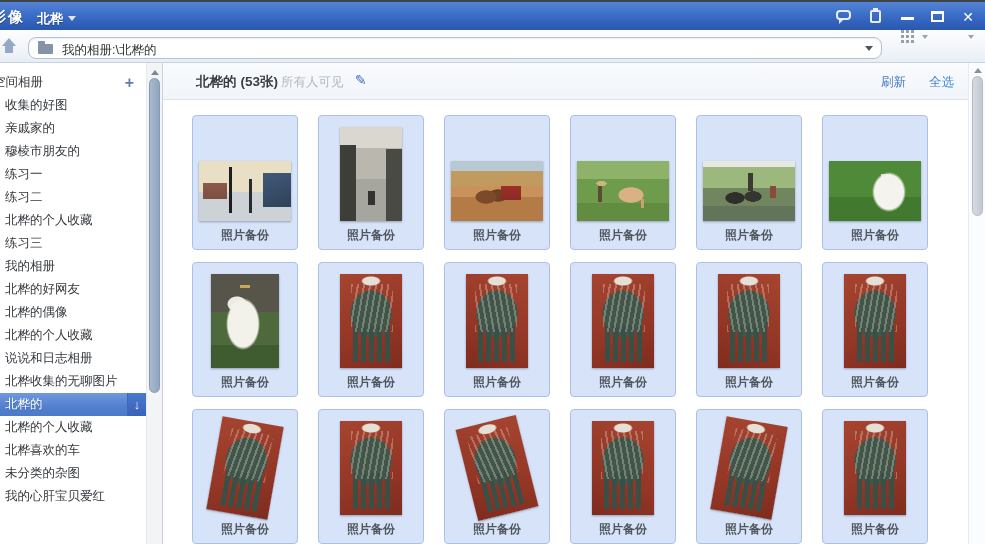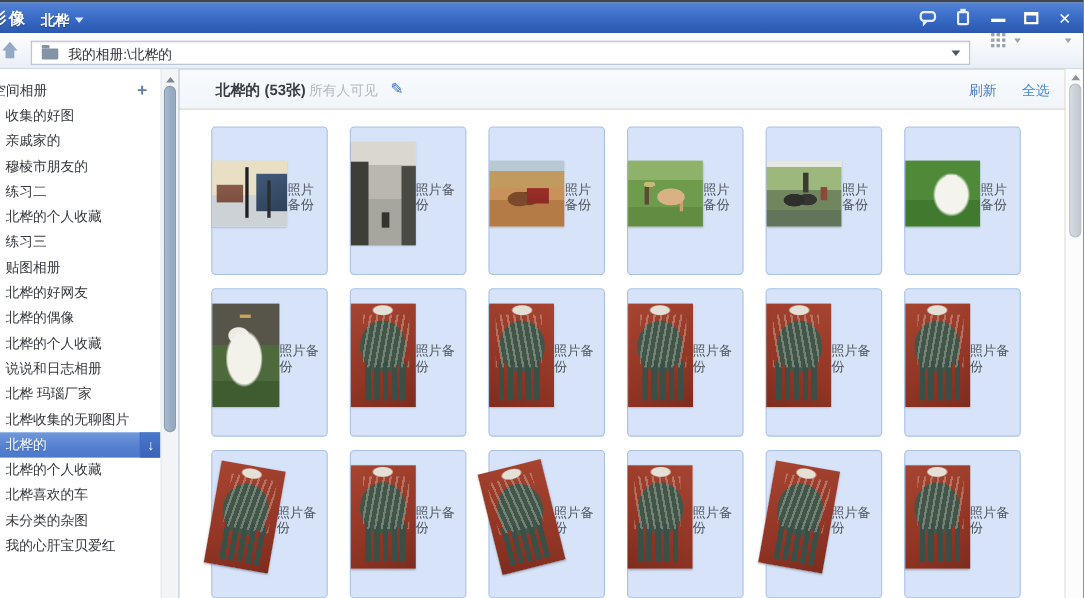--- a/index.html
+++ b/index.html
@@ -53,21 +53,21 @@
     position:absolute; left:0; top:30px; width:100%; height:33px;
     background:linear-gradient(#fcfdfe, #eef2f8 80%, #e7edf5);
     border-bottom:1px solid #c9d2dd;
   }
   .nav-up { position:absolute; left:1px; top:7px; width:16px; height:18px; cursor:pointer; }
   .nav-up .head { position:absolute; left:1px; top:1px; width:0; height:0;
     border-left:7px solid transparent; border-right:7px solid transparent; border-bottom:8px solid #94a9c6; }
   .nav-up .stem { position:absolute; left:4px; top:8px; width:8px; height:8px; background:#94a9c6; }
   .addr {
     position:absolute; left:28px; top:7px; width:854px; height:22px;
-    background:#fff; border:1px solid #b5c1d1; border-radius:0;
+    background:#fff; border:1px solid #b5c1d1; border-radius:8px;
     box-shadow:inset 0 1px 2px rgba(60,80,110,.10);
   }
   .folder-ic { position:absolute; left:9px; top:6px; width:15px; height:10px; background:#8494a6; border-radius:1px; }
   .folder-ic::before { content:""; position:absolute; left:0; top:-3px; width:7px; height:3px; background:#8494a6; border-radius:1px 1px 0 0; }
   .addr-text { position:absolute; left:33px; top:4px; font-size:12.5px; color:#2f3338; white-space:nowrap; }
   .addr-caret { position:absolute; right:8px; top:8px; width:0; height:0;
     border-left:4px solid transparent; border-right:4px solid transparent; border-top:5px solid #4a5663; cursor:pointer; }
   .grid-ic { left:901px; width:13px; height:13px; position:absolute;
     background:#98a0aa; 
     -webkit-mask:none;
@@ -115,22 +115,22 @@
   .album-count { font-weight:bold; color:#3a3e44; margin-left:4px; }
   .album-vis { position:absolute; left:118px; top:11px; font-size:12.5px; color:#b3b9c0; }
   .edit-pen { position:absolute; left:192px; top:9px; color:#3a70c4; font-size:14px; cursor:pointer; }
   .hdr-link { position:absolute; top:11px; font-size:12.5px; cursor:pointer;text-align:center; }
   .link-refresh { right:62px; color:#4679c0; }
   .link-selall { right:14px; color:#3d85d6; }
   .content { position:relative; height:444px; padding:15px 0 0 29px;
     display:flex; flex-wrap:wrap; align-content:flex-start; gap:12px 20px; overflow:hidden; background:#fff; }
   
   .card { width:106px; height:135px; background:#d7e3f8; border:1px solid #a9c1e6; border-radius:4px;
-    display:flex; flex-direction:row; align-items:center; justify-content:flex-end;
-    padding-bottom:7px; cursor:pointer; }
+    display:flex; flex-direction:column; align-items:center; justify-content:flex-end;
+    padding-bottom:7px; cursor:pointer;font-weight:bold; }
   .cap { font-size:12px; color:#50565e; line-height:14px; }
   .thumb { margin-bottom:7px; box-shadow:0 1px 2px rgba(40,60,90,.4); }
   .land { width:92px; height:60px; }
   .port { width:62px; height:94px; }
   .portw { width:68px; height:94px; }
   .v2 { transform:scaleX(-1); }
   .v3 { transform:rotate(10deg); }
   .v4 { transform:rotate(-14deg) scaleX(-1); }
   .t-train { background:
     linear-gradient(#8a5a4a,#7c4f41) 4px 22px/24px 16px no-repeat,
@@ -236,29 +236,29 @@
       </span>
     <span class="sm-caret caret-b"></span>
   </div>
 
   <div class="sidebar">
     <div>
         <div class="side-item cropped"><span class="side-label">空间相册</span><span class="plus">+</span></div>
         <div class="side-item"><span class="side-label">收集的好图</span></div>
         <div class="side-item"><span class="side-label">亲戚家的</span></div>
         <div class="side-item"><span class="side-label">穆棱市朋友的</span></div>
+        <div class="side-item"><span class="side-label">练习一</span></div>
         <div class="side-item"><span class="side-label">练习二</span></div>
         <div class="side-item"><span class="side-label">北桦的个人收藏</span></div>
         <div class="side-item"><span class="side-label">练习三</span></div>
-        <div class="side-item"><span class="side-label">贴图相册</span></div>
+        <div class="side-item"><span class="side-label">我的相册</span></div>
         <div class="side-item"><span class="side-label">北桦的好网友</span></div>
         <div class="side-item"><span class="side-label">北桦的偶像</span></div>
         <div class="side-item"><span class="side-label">北桦的个人收藏</span></div>
         <div class="side-item"><span class="side-label">说说和日志相册</span></div>
-        <div class="side-item"><span class="side-label">北桦 玛瑙厂家</span></div>
         <div class="side-item"><span class="side-label">北桦收集的无聊图片</span></div>
         <div class="side-item selected"><span class="side-label">北桦的</span><span class="dl">↓</span></div>
         <div class="side-item"><span class="side-label">北桦的个人收藏</span></div>
         <div class="side-item"><span class="side-label">北桦喜欢的车</span></div>
         <div class="side-item"><span class="side-label">未分类的杂图</span></div>
         <div class="side-item"><span class="side-label">我的心肝宝贝爱红</span></div>
       </div>
   </div>
   <div class="side-scroll">
     <span class="arr"></span>

